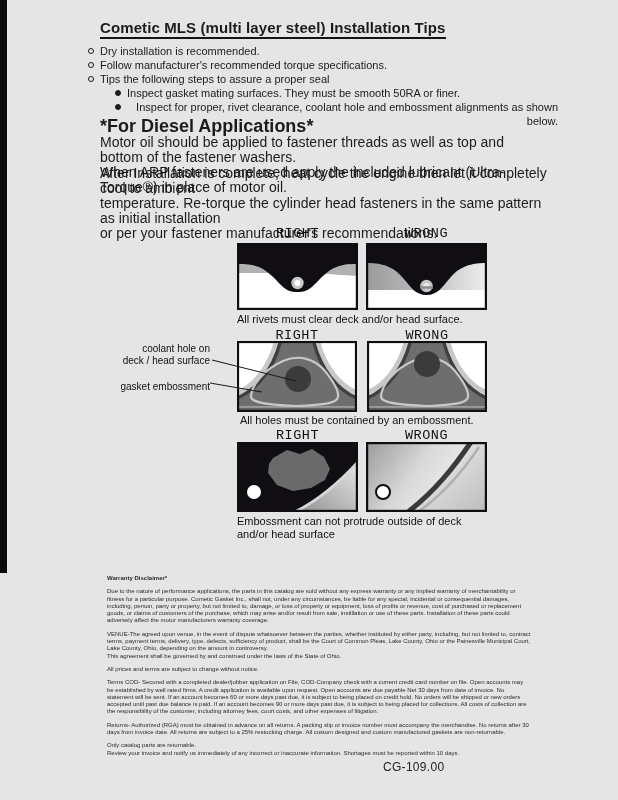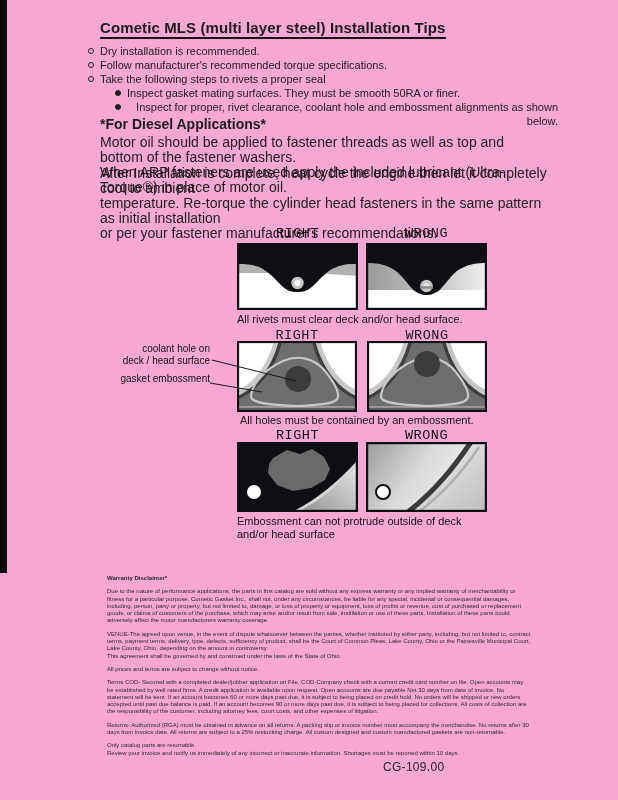--- a/index.html
+++ b/index.html
@@ -1,28 +1,28 @@
 <!DOCTYPE html>
 <html><head>
 <meta charset="utf-8">
 <style>
   html,body{margin:0;padding:0;background:#ffffff;}
-  #page{position:relative;width:618px;height:800px;background:#f9a8d4;overflow:hidden;
+  #page{position:relative;width:618px;height:800px;background:#e5e5e5;overflow:hidden;
         font-family:"Liberation Sans",sans-serif;color:#1b1b1b;}
   .abs{position:absolute;}
   
   .doc-title{font-size:15px;font-weight:700;border-bottom:2px solid #141414;padding-bottom:1px;letter-spacing:.1px;}
   
   .tips{font-size:11px;line-height:14px;width:470px;}
   .brow{display:flex;align-items:flex-start;margin-bottom:0;}
   .bmark{flex:0 0 auto;width:4px;height:4px;border:1px solid #1b1b1b;border-radius:50%;margin:4px 6px 0 0;}
   .bmark.filled{background:#1b1b1b;}
   .sub{padding-left:27px;text-align:right;}
   
-  .sec-head{font-size:14px;font-weight:700;}
+  .sec-head{font-size:18px;font-weight:700;}
   .para{font-size:14px;line-height:15px;white-space:pre-line;width:450px;}
   
   .dlabel{font-size:13.5px;letter-spacing:.5px;text-align:center;color:#111;font-family:Liberation Mono, monospace;}
   .dcaption{font-size:11px;line-height:12.5px;color:#111;}
   .ann{font-size:10px;line-height:11.5px;text-align:right;color:#111;}
   svg{display:block;}
   
   .fineprint{width:424px;font-size:6px;line-height:7.3px;color:#2a2a2a;}
   .fineprint .fp-head{font-weight:700;margin-bottom:6px;}
   .fineprint p{margin:0 0 6px 0;white-space:pre-line;}
@@ -42,21 +42,21 @@
     <div class="brow">
       <span class="bmark"></span>
       <span>Dry installation is recommended.</span>
     </div>
     <div class="brow">
       <span class="bmark"></span>
       <span>Follow manufacturer's recommended torque specifications.</span>
     </div>
     <div class="brow">
       <span class="bmark"></span>
-      <span>Take the following steps to rivets a proper seal</span>
+      <span>Tips the following steps to assure a proper seal</span>
     </div>
     <div class="brow sub">
       <span class="bmark filled"></span>
       <span>Inspect gasket mating surfaces.  They must be smooth 50RA or finer.</span>
     </div>
     <div class="brow sub">
       <span class="bmark filled"></span>
       <span>Inspect for proper, rivet clearance, coolant hole and embossment alignments as shown below.</span>
     </div>
   </div>
@@ -128,21 +128,21 @@
     <circle cx="60" cy="23" r="13" fill="#3b3b3b"></circle>
     <rect x="0" y="66" width="120" height="5" fill="#5f5f5f"></rect>
     <line x1="0" y1="66" x2="120" y2="66" stroke="#c8c8c8" stroke-width="1"></line>
     <rect x="1" y="1" width="118" height="69" fill="none" stroke="#100d13" stroke-width="2.2"></rect>
   </svg>
 
   <div class="abs ann" style="left:95px;top:343px;width:115px;">
     <div>coolant hole on</div>
     <div>deck / head surface</div>
   </div>
-  <div class="abs ann" style="left:95px;top:373px;width:115px;">gasket embossment</div>
+  <div class="abs ann" style="left:95px;top:381px;width:115px;">gasket embossment</div>
   <svg class="abs" style="left:210px;top:350px;" width="100" height="50" viewBox="0 0 100 50">
     <line x1="2" y1="10" x2="86" y2="31" stroke="#1b1b1b" stroke-width="1.1"></line>
     <line x1="0" y1="33" x2="52" y2="42" stroke="#1b1b1b" stroke-width="1.1"></line>
   </svg>
 
   <div class="abs dcaption" style="left:240px;top:414px;">All holes must be contained by an embossment.</div>
 
   <div class="abs dlabel" style="left:237px;top:428px;width:121px;">RIGHT</div>
   <div class="abs dlabel" style="left:366px;top:428px;width:121px;">WRONG</div>
 

